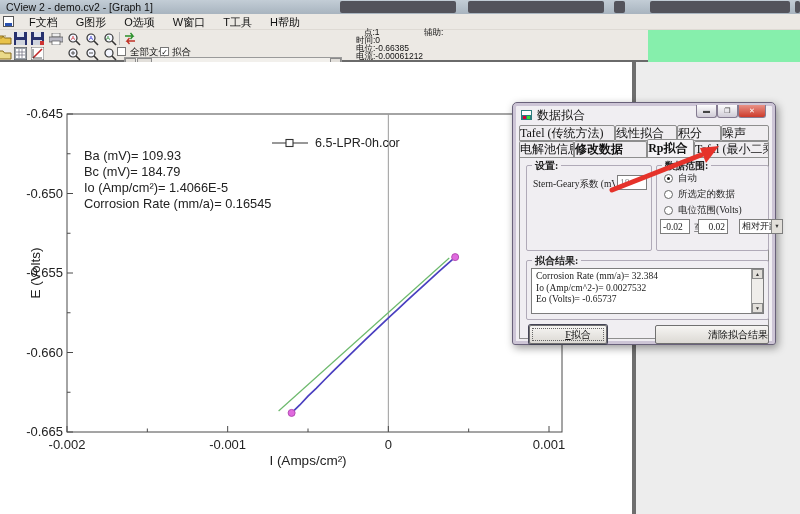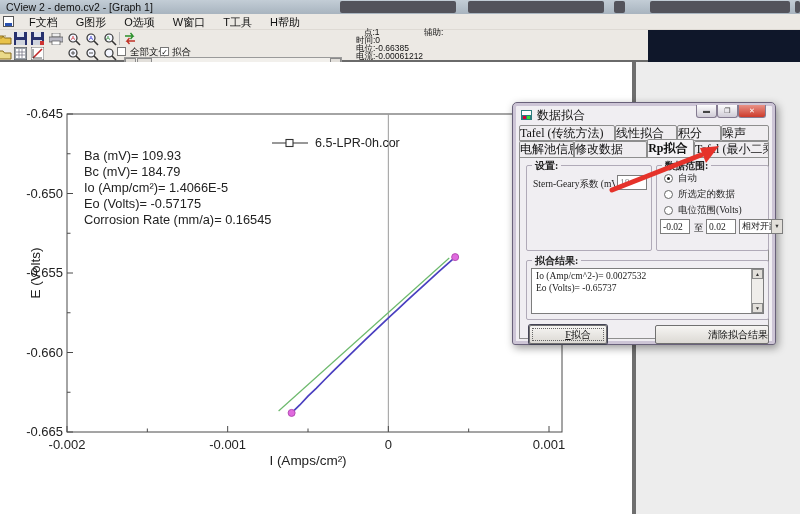--- a/index.html
+++ b/index.html
@@ -1,17 +1,17 @@
 <!DOCTYPE html>
 <html><head>
 <meta charset="utf-8">
 <style>
   * { margin:0; padding:0; box-sizing:border-box; }
   body { font-family:"Liberation Sans","DejaVu Sans",sans-serif; }
-  #root { position:relative; width:800px; height:514px; overflow:hidden; background:#0f172a; }
+  #root { position:relative; width:800px; height:514px; overflow:hidden; background:#86efac; }
 
   
   .titlebar { position:absolute; left:0; top:0; width:800px; height:14px;
     background:linear-gradient(#c3cdd6,#a8b4bf); overflow:hidden; }
   .titlebar .apptitle { position:absolute; left:6px; top:1px; font-size:10.5px; color:#111; }
   .blob { position:absolute; top:1px; height:12px; background:#53535b; border-radius:2px; }
 
   
   .menubar { position:absolute; left:0; top:14px; width:800px; height:16px;
     background:#ece9e4; border-bottom:1px solid #dedad4; display:flex; align-items:center; }
@@ -301,21 +301,20 @@
           <line x1="0" y1="5" x2="36" y2="5" stroke="#333" stroke-width="1.1"></line>
           <rect x="14" y="1.5" width="7" height="7" fill="#fff" stroke="#333" stroke-width="1.1"></rect>
         </svg>
         <span>6.5-LPR-0h.cor</span>
       </div>
     </div>
     <div class="annot">
       <div>Ba (mV)= 109.93</div>
       <div>Bc (mV)= 184.79</div>
       <div>Io (Amp/cm²)= 1.4066E-5</div>
-      <div>Eo (Volts)= -0.57175</div>
       <div>Corrosion Rate (mm/a)= 0.16545</div>
     </div>
   </div>
   <div class="vdivider"></div>
   <div class="right-panel"></div>
 
   <div class="dialog">
     <div class="dlg-title">
       <span class="dlg-icon">
         <svg width="13" height="13">
@@ -332,21 +331,21 @@
     </div>
 
     <div class="tabs row1" id="tabs-row1">
       <span class="tab" style="width:96px;">Tafel (传统方法)</span>
       <span class="tab" style="width:62px;">线性拟合</span>
       <span class="tab" style="width:44px;">积分</span>
       <span class="tab" style="width:48px;">噪声</span>
     </div>
     <div class="tabs row2" id="tabs-row2">
       <span class="tab" style="width:60px;">电解池信息</span>
-      <span class="tab" style="width:80px;">修改数据</span>
+      <span class="tab" style="width:80px;font-weight:bold;">修改数据</span>
       <span class="tab active" style="width:51px;">Rp拟合</span>
       <span class="tab" style="width:82px;">Tafel (最小二乘)</span>
     </div>
 
     <div class="tabpane"></div>
 
     <div class="groupbox" style="left:13px;top:62px;width:126px;height:86px;">
       <span class="gb-label">设置:</span>
       <span class="small-label" style="left:6px;top:12px;max-width:82px;overflow:hidden;">Stern-Geary系数 (mV)</span>
       <input class="txtinput" style="left: 90px; top: 9px; width: 30px; height: 15px;" value="18">
@@ -361,30 +360,31 @@
       <div class="radio-row" style="left:7px;top:22px;">
         <span class="radio"></span>
         <span class="radio-label">所选定的数据</span>
       </div>
       <div class="radio-row" style="left:7px;top:38px;">
         <span class="radio"></span>
         <span class="radio-label">电位范围(Volts)</span>
       </div>
       <input class="txtinput dark" style="left: 3px; top: 53px; width: 30px; height: 15px;" value="-0.02">
       <span class="small-label" style="left:37px;top:56px;">至</span>
-      <input class="txtinput dark" style="left: 49px; top: 53px; width: 30px; height: 15px;" value="0.02">
+      <input class="txtinput dark" style="left: 41px; top: 53px; width: 30px; height: 15px; text-align: right;" value="0.02">
       <div class="mini-combo" style="left:82px;top:53px;width:44px;padding-right:11px;">
         <span>相对开路</span>
         <span class="drop">▼</span>
       </div>
     </div>
 
     <div class="groupbox" style="left:13px;top:157px;width:243px;height:60px;">
       <span class="gb-label">拟合结果:</span>
       <div class="results-box">
+        <div>Corrosion Rate (mm/a)= 32.384</div>
         <div>Io (Amp/cm^2-)= 0.0027532</div>
         <div>Eo (Volts)= -0.65737</div>
         <div class="rscroll">
           <span class="rs-btn" style="top:0;">▲</span>
           <span class="rs-btn" style="bottom:0;">▼</span>
         </div>
       </div>
     </div>
 
     <div class="dlg-btn default" style="left:16px;top:222px;width:78px;padding-left:20px;"><span class="accel">F</span><span>拟合</span></div>

